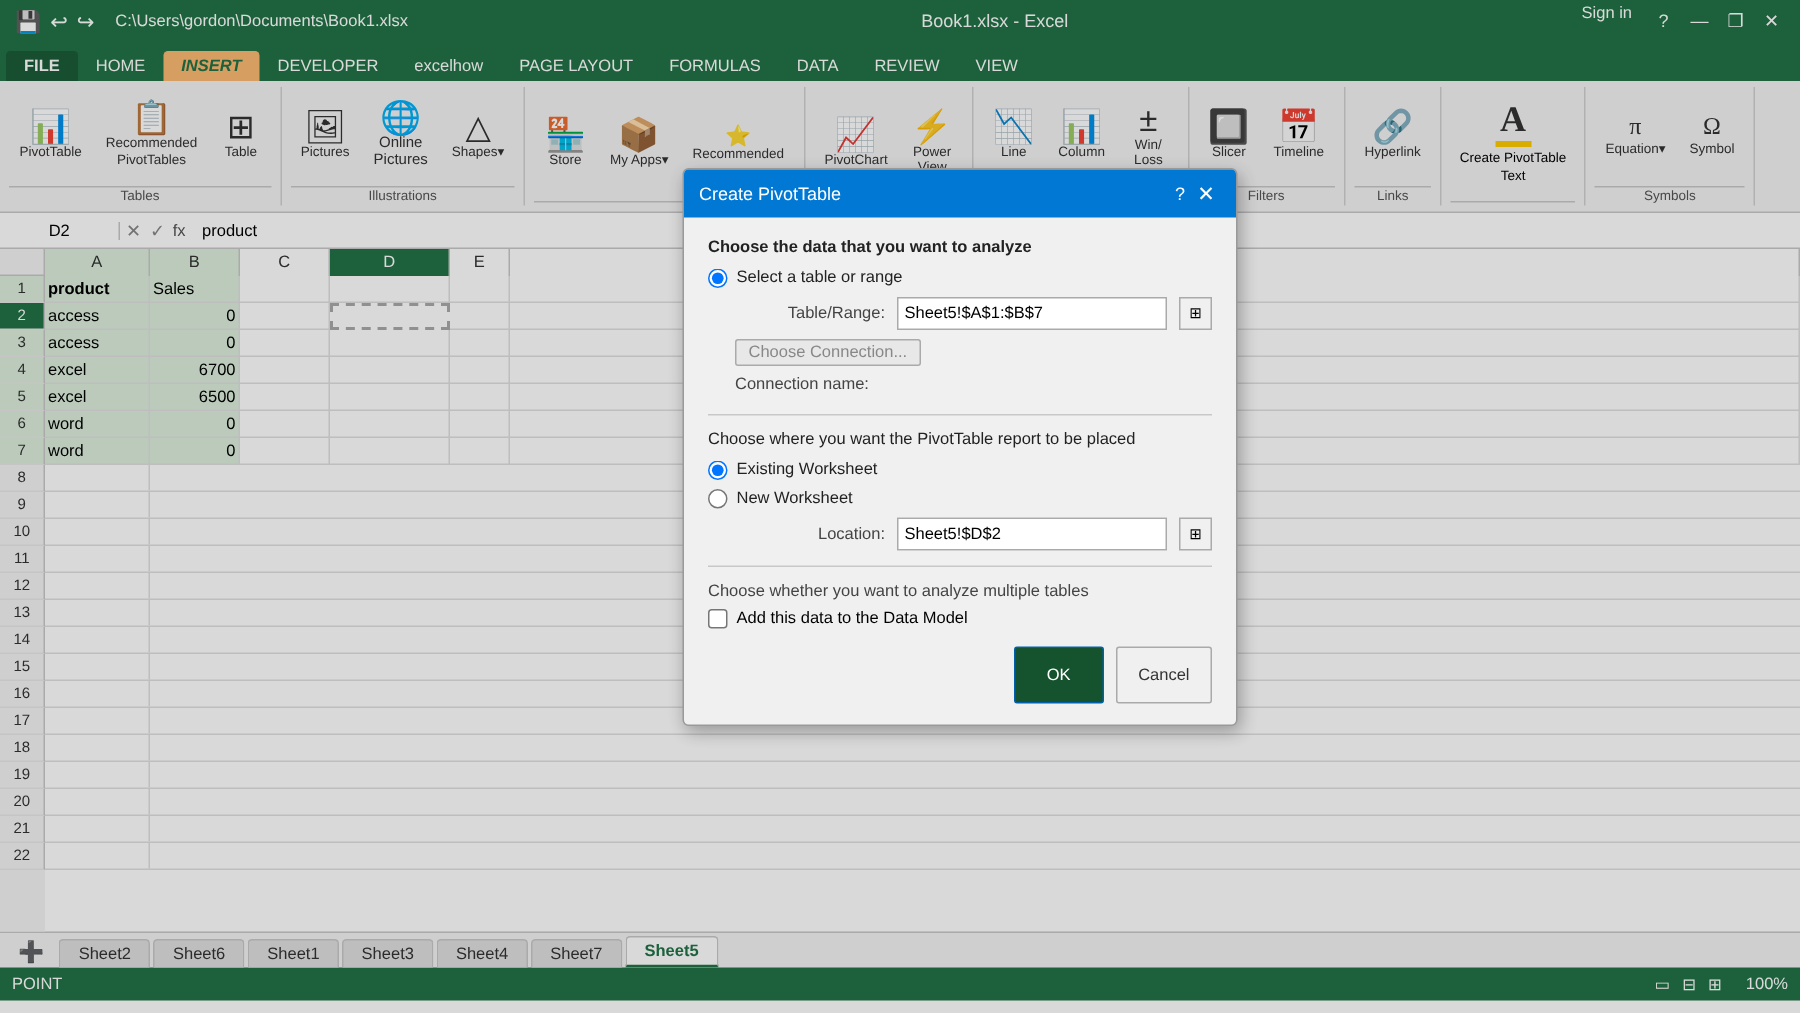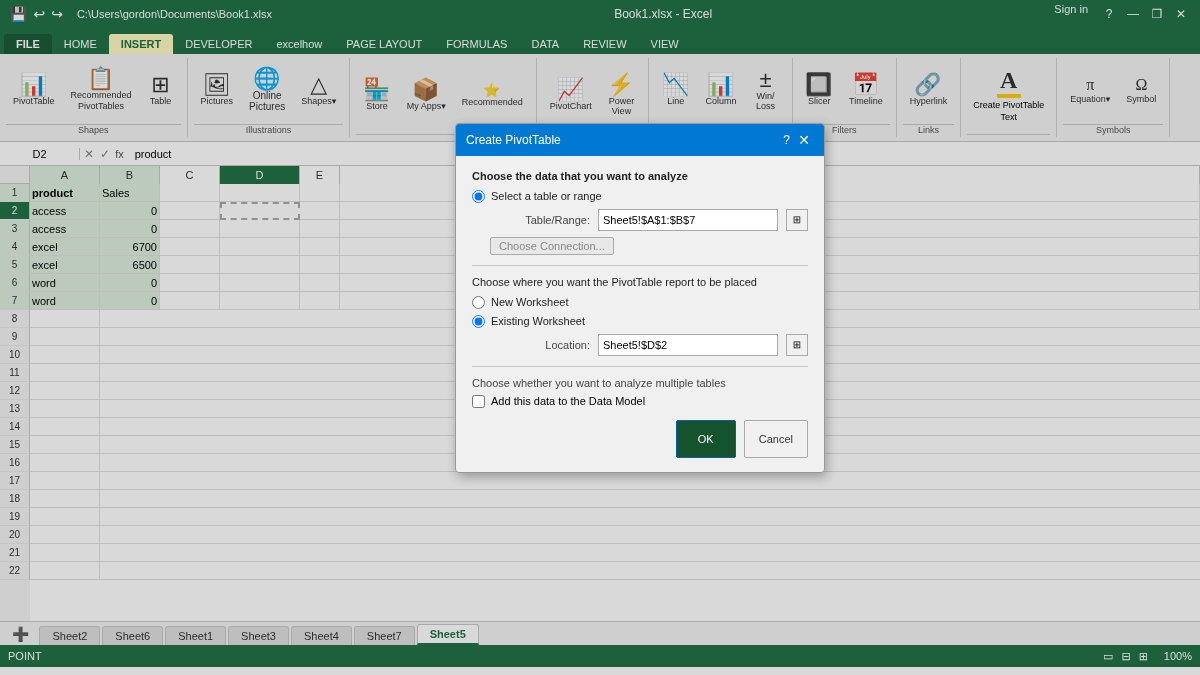--- a/index.html
+++ b/index.html
@@ -28,21 +28,21 @@
       padding: 0 4px;
       height: 26px;
     }
     .ribbon-tab {
       padding: 4px 12px;
       color: #fff;
       font-size: 11px;
       cursor: pointer;
       border-radius: 3px 3px 0 0;
     }
-    .ribbon-tab.active { background: #fef9c3; color: #217346; font-weight: 600; }
+    .ribbon-tab.active { background: #fdba74; color: #217346; font-weight: 600; font-style: italic; }
 
     
     .ribbon {
       background: #f4f4f4;
       border-bottom: 1px solid #c8c8c8;
       height: 88px;
       display: flex;
       align-items: stretch;
       padding: 4px 0;
     }
@@ -363,21 +363,21 @@
       </div>
       <div class="ribbon-btn" style="font-size:9px;">
         <span class="ribbon-icon">📋</span>
         <span style="font-size:9px;line-height:1.2;text-align:center;">Recommended<br>PivotTables</span>
       </div>
       <div class="ribbon-btn">
         <span class="ribbon-icon">⊞</span>
         <span style="font-size:9px;">Table</span>
       </div>
     </div>
-    <div class="ribbon-group-label">Shapes</div>
+    <div class="ribbon-group-label">Tables</div>
   </div>
 
   <div class="ribbon-group">
     <div class="ribbon-group-buttons">
       <div class="ribbon-btn">
         <span class="ribbon-icon">🖼</span>
         <span style="font-size:9px;">Pictures</span>
       </div>
       <div class="ribbon-btn">
         <span class="ribbon-icon">🌐</span>
@@ -715,33 +715,34 @@
         <span class="dialog-field-label">Table/Range:</span>
         <input class="dialog-field-input" type="text" value="Sheet5!$A$1:$B$7" style="">
         <button class="dialog-field-btn" title="Collapse">⊞</button>
       </div>
 
 
       <div class="dialog-choose-connection">
         <button class="dialog-choose-btn" disabled="">Choose Connection...</button>
       </div>
 
+      <div class="dialog-connection-label">Connection name:</div>
 
       <hr class="dialog-divider">
 
       <div class="dialog-section-title" style="font-weight:normal; margin-bottom:8px;">Choose where you want the PivotTable report to be placed</div>
+
+      <div class="dialog-radio-row">
+        <input type="radio" name="placement" id="radio-existing" checked="" style="">
+        <label for="radio-existing">Existing Worksheet</label>
+      </div>
 
       <div class="dialog-radio-row">
         <input type="radio" name="placement" id="radio-new" style="">
         <label for="radio-new">New Worksheet</label>
-      </div>
-
-      <div class="dialog-radio-row">
-        <input type="radio" name="placement" id="radio-existing" checked="" style="">
-        <label for="radio-existing">Existing Worksheet</label>
       </div>
 
       <div class="dialog-field-row">
         <span class="dialog-field-label">Location:</span>
         <input class="dialog-field-input" type="text" value="Sheet5!$D$2" style="">
         <button class="dialog-field-btn" title="Collapse">⊞</button>
       </div>
 
       <hr class="dialog-divider">
 

